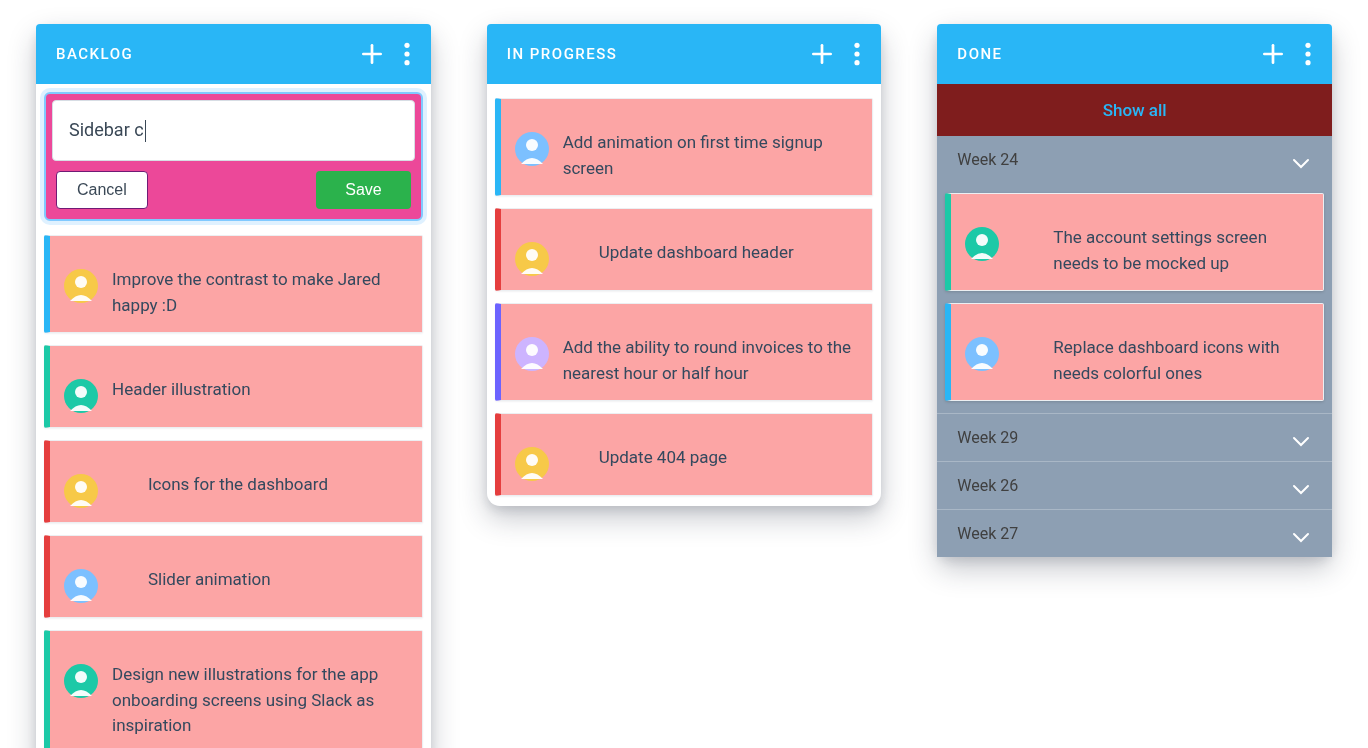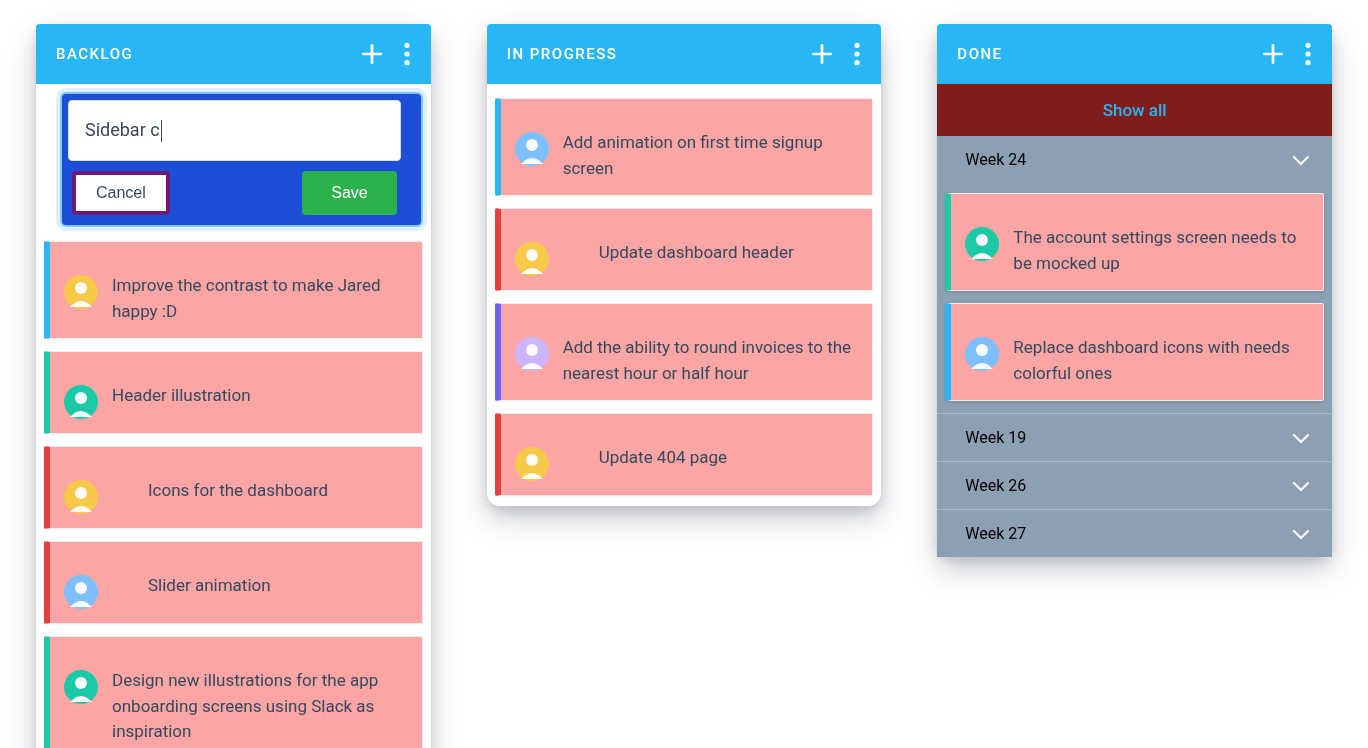--- a/index.html
+++ b/index.html
@@ -44,25 +44,25 @@
     .icon-plus, .icon-more {
       cursor: pointer;
       display: flex;
       align-items: center;
       justify-content: center;
     }
     .icon-plus svg, .icon-more svg { display: block; }
 
     
     .new-card-frame {
-      background: #1d4ed8;
+      background: #ec4899;
       border: 2px solid #80c9ff;
       border-radius: 6px;
-      margin: 8px 8px 0 24px;
-      padding: 0 14px 10px 0;
+      margin: 8px 8px 0 8px;
+      padding: 0 0 10px 0;
       box-shadow: 0 0 0 4px rgba(128,201,255,0.25);
     }
     .new-card-input-wrap {
       background: #fff;
       margin: 6px 6px 10px 6px;
       border-radius: 4px;
       border: 1px solid #d7dde4;
       padding: 18px 16px;
     }
     .new-card-input {
@@ -80,21 +80,21 @@
     }
     .btn {
       border-radius: 4px;
       font-size: 16px;
       padding: 9px 20px;
       cursor: pointer;
       border: 1px solid transparent;
     }
     .btn-cancel {
       background: #fff;
-      border: 4px solid #701a75;
+      border: 1px solid #701a75;
       color: #3a4856;
     }
     .btn-save {
       background: #2bb24c;
       color: #fff;
       font-weight: 500;
       padding: 9px 28px;
     }
 
     
@@ -147,39 +147,40 @@
       cursor: pointer;
       background: #7f1d1d;
     }
     .week-list {
       background: #8d9fb3;
       display: flex;
       flex-direction: column;
     }
     .week-header {
       display: flex;
-      align-items: center;
+      align-items: flex-end;
       justify-content: space-between;
-      padding: 14px 22px 14px 28px;
-      color: #000000;
+      padding: 14px 22px 14px 20px;
+      color: #404040;
       font-size: 16px;
       cursor: pointer;
       border-top: 1px solid rgba(255,255,255,0.25);
     }
     .week-header:first-child { border-top: none; }
     .week-chevron svg { display: block; }
     .week-cards {
       background: #8d9fb3;
       padding: 10px 8px 12px 8px;
       display: flex;
       flex-direction: column;
       gap: 12px;
     }
     .week-cards .card {
       box-shadow: 0 1px 3px rgba(0,0,0,0.15);
+      gap: 40px;
     }
 
     .caret {
       display:inline-block;
       width:1px;
       height:22px;
       background:#3a4856;
       margin-left:1px;
       vertical-align:middle;
       animation: blink 1s step-end infinite;
@@ -385,21 +386,21 @@
               <circle cx="17" cy="17" r="17" fill="#7cc0ff"></circle>
               <circle cx="17" cy="13" r="6" fill="#fff" opacity="0.95"></circle>
               <path d="M6 32 Q17 20 28 32" fill="#fff" opacity="0.95"></path>
             </svg>
           </span>
         <div class="card-text">Replace dashboard icons with needs colorful ones</div>
       </div>
     </div>
 
     <div class="week-header">
-      <span>Week 19</span>
+      <span>Week 29</span>
       <span class="week-chevron">
           <svg width="18" height="12" viewBox="0 0 18 12" fill="none" stroke="#fff" stroke-width="2" stroke-linecap="round">
             <polyline points="2,3 9,10 16,3"></polyline>
           </svg>
         </span>
     </div>
     <div class="week-header">
       <span>Week 26</span>
       <span class="week-chevron">
           <svg width="18" height="12" viewBox="0 0 18 12" fill="none" stroke="#fff" stroke-width="2" stroke-linecap="round">

